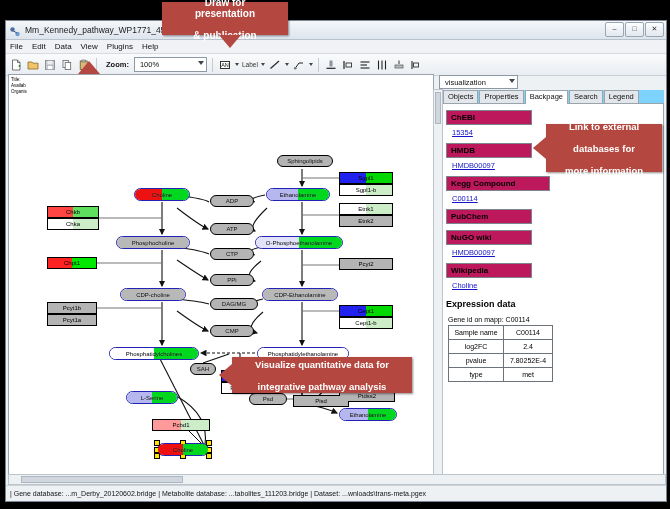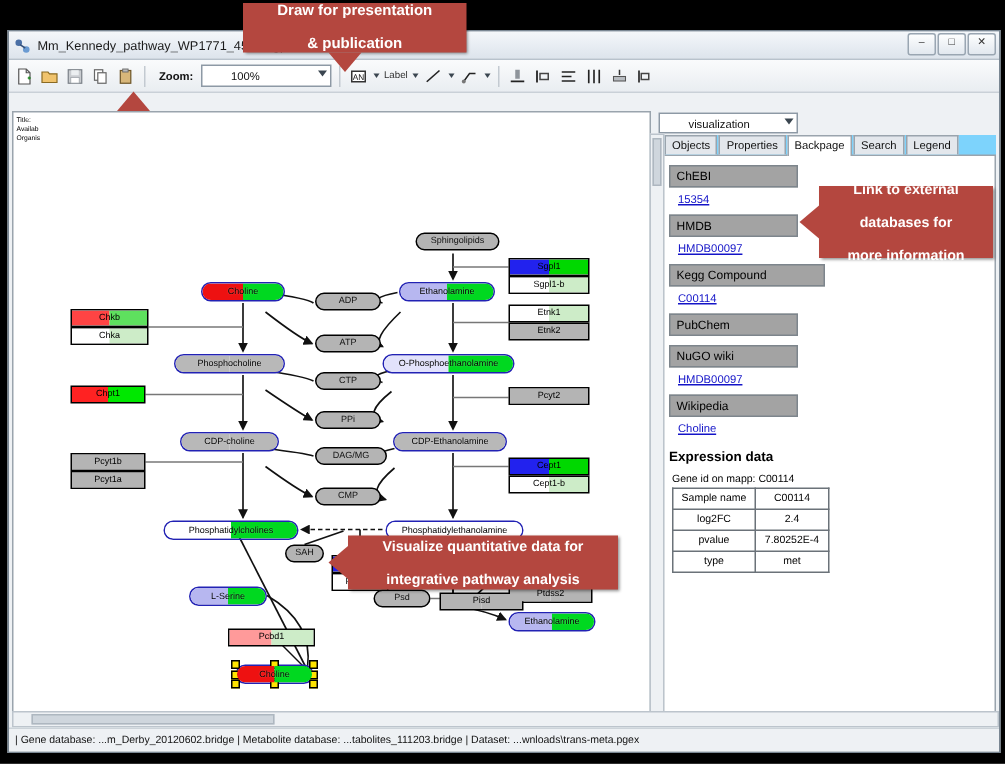--- a/index.html
+++ b/index.html
@@ -22,43 +22,43 @@
      padding-left:4px;gap:9px;}
   .menubar div{font-size:8px;color:#111;cursor:default;}
 
   .toolbar{height:21px;background:linear-gradient(#fafbfc,#e9edf1);border-bottom:1px solid #c9d0d7;
      display:flex;align-items:center;padding-left:3px;gap:3px;position:relative;}
   .tbtn{width:14px;height:14px;display:flex;align-items:center;justify-content:center;}
   .tbtn svg{display:block;}
   .tsep{width:1px;height:14px;background:#c3cad1;margin:0 2px;}
   .zoomlbl{font-size:7.5px;color:#111;margin-left:4px;margin-right:2px;font-weight:bold;}
   .combo{height:13px;border:1px solid #8d99a5;background:#fff;display:flex;align-items:center;
-     font-size:7.5px;color:#111;padding-left:19px;position:relative;}
+     font-size:7.5px;color:#111;padding-left:5px;position:relative;}
   .combo .arrow{position:absolute;right:2px;top:3px;width:0;height:0;border-left:3px solid transparent;
      border-right:3px solid transparent;border-top:4px solid #3b4650;}
   .combo.zoomc{width:66px;}
   .mini-arrow{width:0;height:0;border-left:2.5px solid transparent;border-right:2.5px solid transparent;
      border-top:3.5px solid #3b4650;align-self:center;}
   .tlabel{font-size:6.5px;color:#333;}
 
   
   .workarea{position:absolute;left:0;top:52px;right:0;bottom:16px;display:flex;}
   .canvas-pane{position:relative;width:424px;background:#fff;border:1px solid #9aa4ad;margin:1px 0 1px 2px;overflow:hidden;}
   .side-pane{position:relative;flex:1;margin:1px 2px 1px 1px;display:flex;flex-direction:column;}
 
   .pane-head{height:16px;display:flex;align-items:center;padding-left:4px;}
   .vizcombo{width:72px;height:12px;}
   .tabrow{display:flex;align-items:flex-end;height:13px;padding-left:8px;border-bottom:1px solid #9aa4ad;background:#7dd3fc;}
   .tab{font-size:7.5px;padding:1px 4px;border:1px solid #9aa4ad;border-bottom:none;background:#e3e7ec;color:#111;
       margin-right:1px;line-height:10px;}
   .tab.active{background:#fff;font-weight:normal;position:relative;top:1px;padding-bottom:2px;}
   .backpage{flex:1;background:#fff;border:1px solid #9aa4ad;border-top:none;overflow:hidden;position:relative;padding:6px 0 0 10px;}
 
-  .db-box{width:80px;height:13px;border:1px solid #7d858c;background:#a3a3a3;display:flex;align-items:center;
-     padding-left:4px;font-size:8px;font-weight:normal;color:#000;margin-top:6px;}
+  .db-box{width:80px;height:13px;border:1px solid #7d858c;background:#be185d;display:flex;align-items:center;
+     padding-left:4px;font-size:8px;font-weight:bold;color:#000;margin-top:6px;}
   .db-box:first-child{margin-top:0;}
   .db-link{font-size:7.5px;color:#1414c8;text-decoration:underline;margin:3px 0 0 6px;display:block;}
   .db-val{font-size:7.5px;color:#000;margin:3px 0 0 6px;display:block;}
   .expr-title{font-size:9px;font-weight:bold;color:#000;margin:9px 0 0 0;}
   .gene-id{font-size:7px;color:#000;margin:7px 0 2px 2px;}
   .expr-table{border-collapse:collapse;margin-left:2px;}
   .expr-table td{border:1px solid #6b7279;font-size:7px;text-align:center;height:11px;color:#000;background:#fff;}
   .expr-table td.k{width:52px;}
   .expr-table td.v{width:46px;}
 
@@ -118,20 +118,28 @@
           </svg>
       </span>
       <span class="tb-text">Mm_Kennedy_pathway_WP1771_45176.gpml</span>
       <div class="win-btns">
         <span>–</span>
         <span>□</span>
         <span>✕</span>
       </div>
     </div>
 
+    <div class="menubar">
+      <div>File</div>
+      <div>Edit</div>
+      <div>Data</div>
+      <div>View</div>
+      <div>Plugins</div>
+      <div>Help</div>
+    </div>
 
     <div class="toolbar">
       <div class="tbtn">
         <svg width="12" height="12" viewBox="0 0 12 12">
             <path d="M2.5 1h5l2.5 2.5V11h-7.5z" fill="#fff" stroke="#555" stroke-width=".8"></path>
             <path d="M7.5 1v2.5H10" fill="none" stroke="#555" stroke-width=".8"></path>
             <path d="M8.5 7l2 0M9.5 6l0 2" stroke="#2a8a2a" stroke-width="1"></path>
           </svg>
         </div>
       <div class="tbtn">
@@ -537,21 +545,21 @@
       </div>
     <div class="hscroll">
         <i></i>
       </div>
 
     <div class="statusbar">
       <span>| Gene database: ...m_Derby_20120602.bridge | Metabolite database: ...tabolites_111203.bridge | Dataset: ...wnloads\trans-meta.pgex</span>
     </div>
   </div>
 
-  <div class="callout" style="left:162px;top:2px;width:149px;height:33px;font-size:10px;">
+  <div class="callout" style="left:162px;top:2px;width:126px;height:33px;font-size:10px;">
     <span>
       <span>Draw for presentation</span><br>
       <span>&amp; publication</span>
     </span>
   </div>
   <div class="ptr ptr-down" style="left:219px;top:35px;"></div>
 
   <div class="ptr ptr-up" style="left:78px;top:61px;"></div>
 
   <div class="callout" style="left:546px;top:124px;width:116px;height:48px;font-size:9.5px;">

